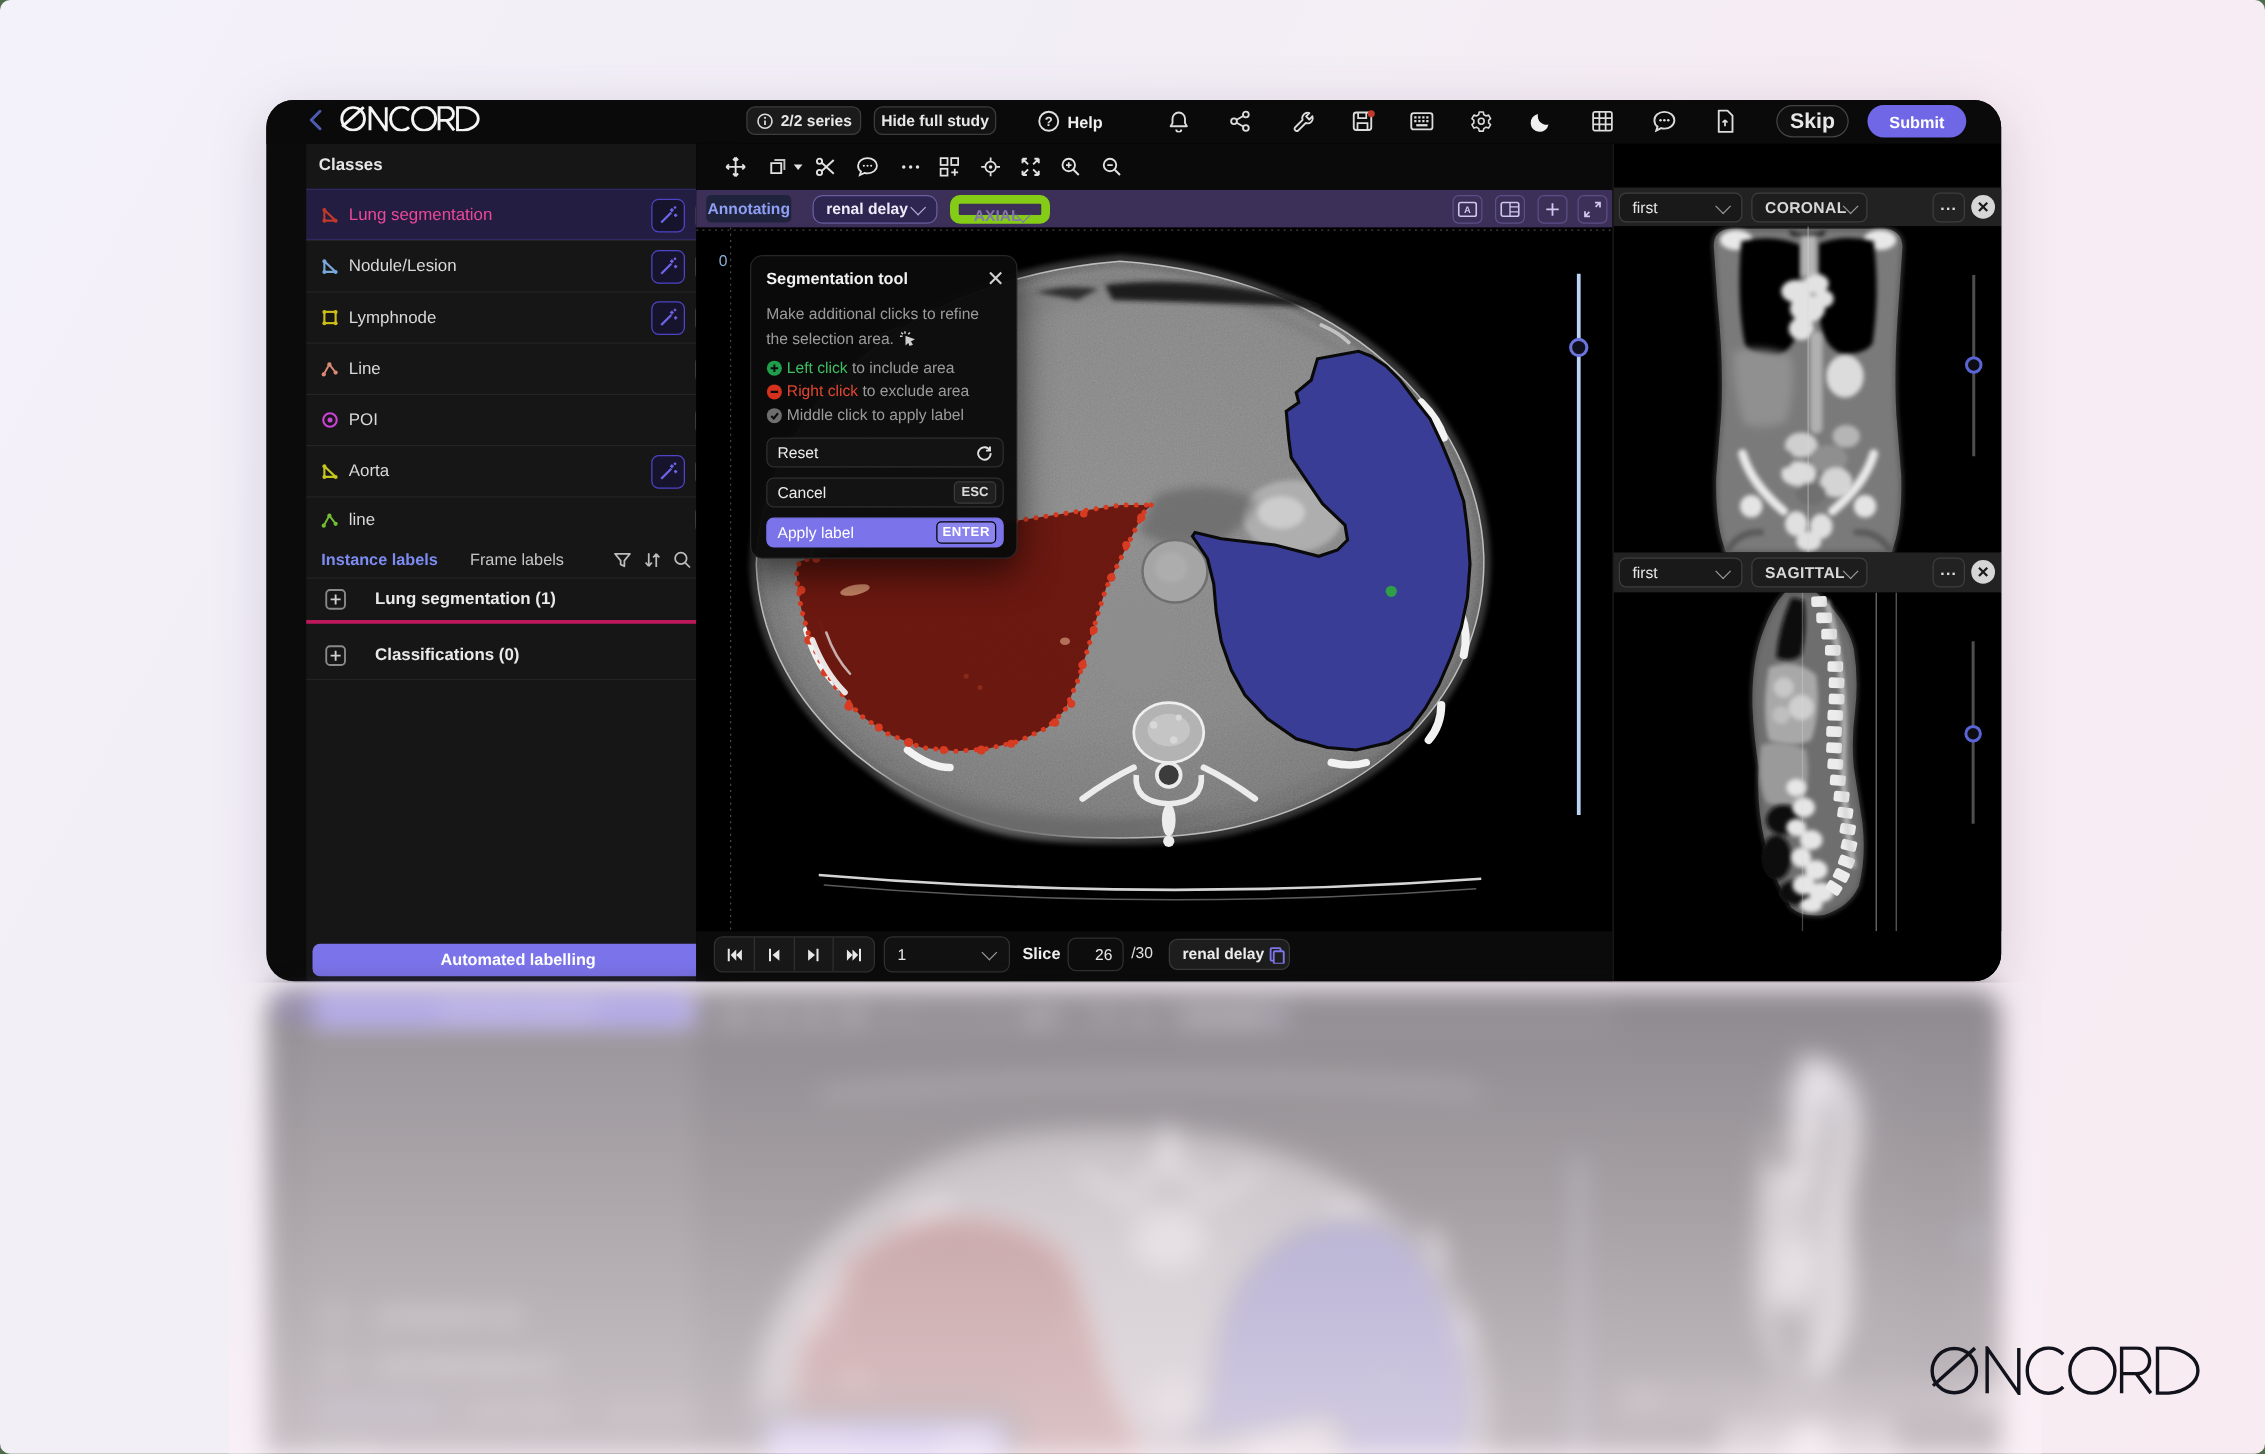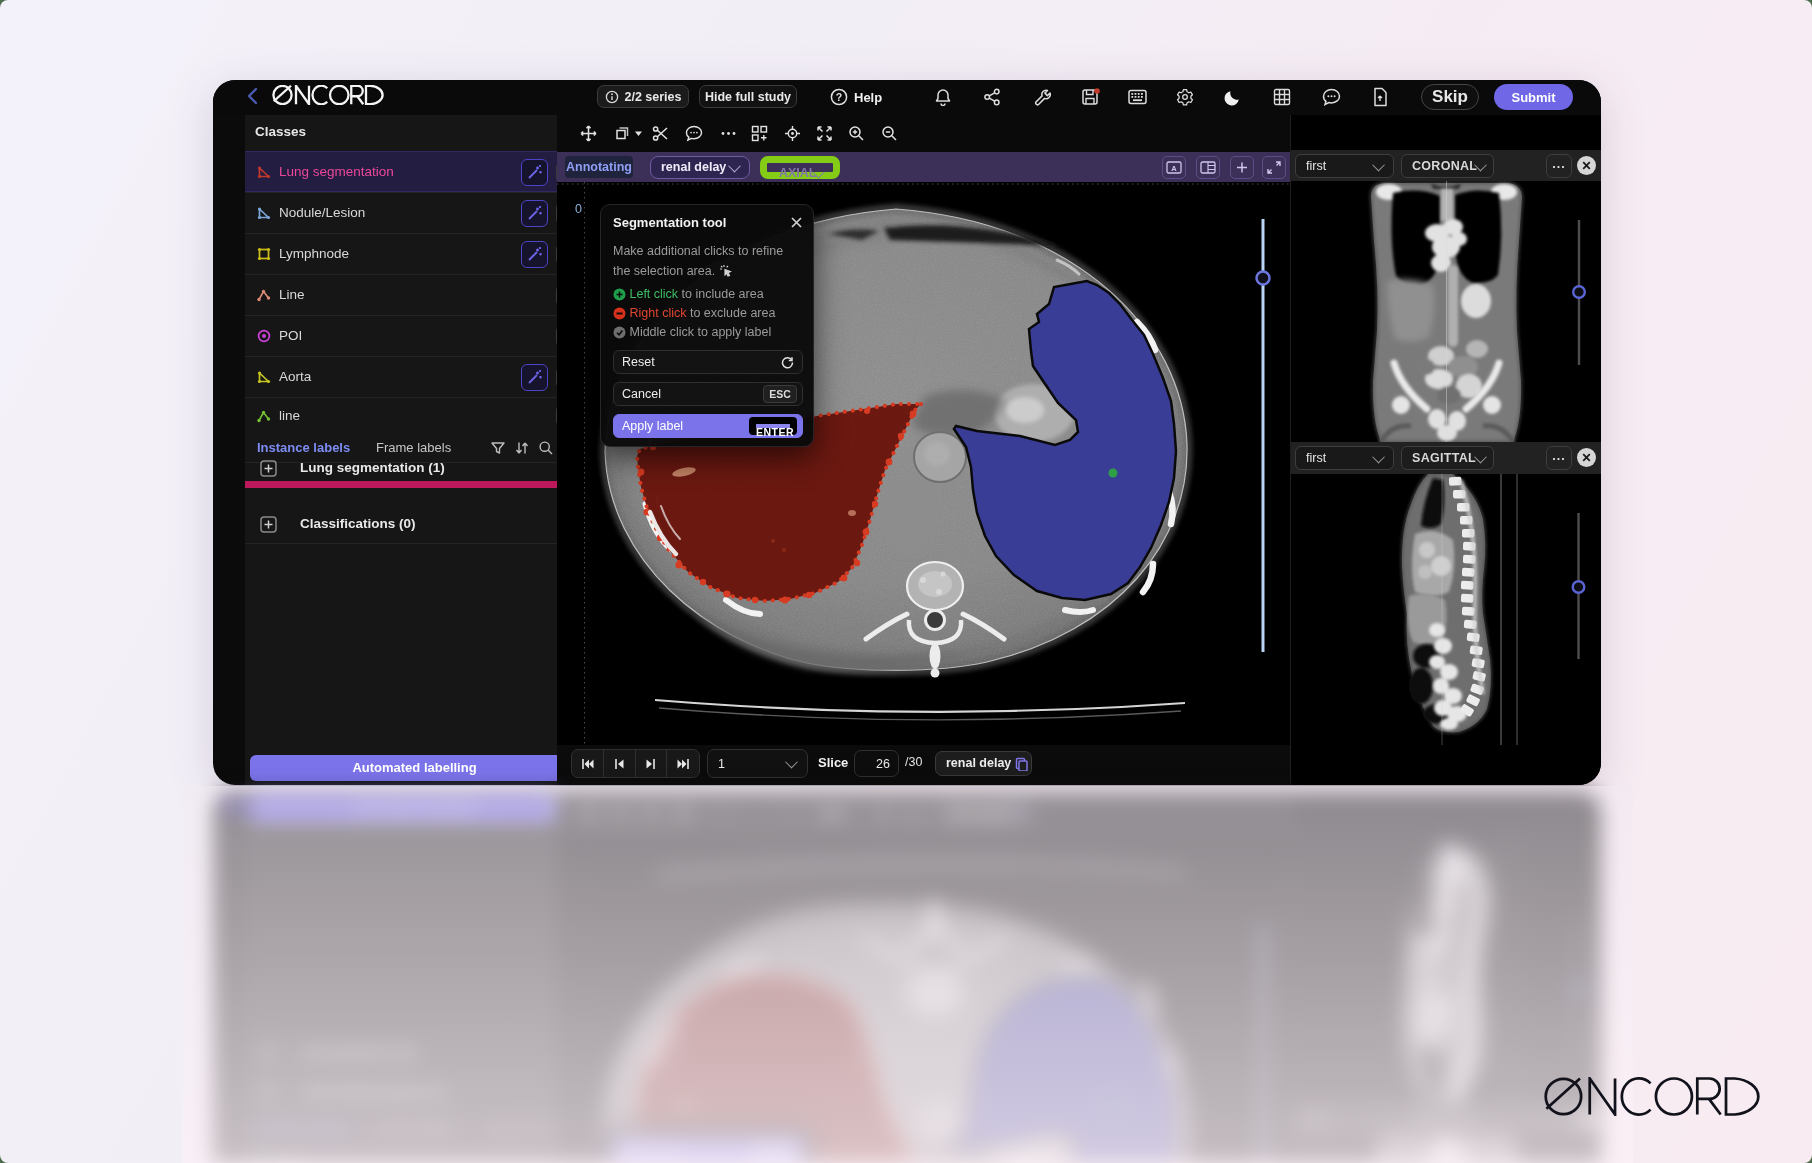--- a/index.html
+++ b/index.html
@@ -228,21 +228,21 @@
             </svg>
   <svg class="abs" style="left:293px;top:7px" width="16" height="16" viewBox="0 0 16 16">
               <circle cx="6.7" cy="6.7" r="4.6" fill="none" stroke="#bdbdbd" stroke-width="1.4"></circle>
               <path d="M10.3 10.3 L14 14" stroke="#bdbdbd" stroke-width="1.4"></path>
             </svg>
   <svg class="abs" style="left:316px;top:7px" width="17" height="16" viewBox="0 0 17 16">
               <path d="M1.5 8 C3.5 4.5 5.8 3 8.5 3 s5 1.5 7 5 c-2 3.5-4.3 5-7 5 s-5-1.5-7-5 z" fill="none" stroke="#bdbdbd" stroke-width="1.4"></path>
               <circle cx="8.5" cy="8" r="2.1" fill="none" stroke="#bdbdbd" stroke-width="1.4"></circle>
             </svg>
  </div>
- <div class="abs" style="left:0;top:333px;width:344px;height:40px;border-bottom:7px solid #be185d">
+ <div class="abs" style="left:0;top:344px;width:344px;height:40px;border-bottom:3px solid #be185d">
   <svg class="abs" style="left:15px;top:12px" width="17" height="17" viewBox="0 0 17 17">
               <rect x="1" y="1" width="15" height="15" rx="3" fill="none" stroke="#8a8a8a" stroke-width="1.5"></rect>
               <path d="M8.5 4.5 v8 M4.5 8.5 h8" stroke="#cfcfcf" stroke-width="1.5"></path>
             </svg>
   <span class="abs" style="left:55px;top:12px;color:#e9e9e9;font-size:13.5px;font-weight:700">Lung segmentation (1)</span>
   <svg class="abs" style="left:316px;top:12px" width="17" height="16" viewBox="0 0 17 16">
               <path d="M1.5 8 C3.5 4.5 5.8 3 8.5 3 s5 1.5 7 5 c-2 3.5-4.3 5-7 5 s-5-1.5-7-5 z" fill="none" stroke="#bdbdbd" stroke-width="1.4"></path>
               <circle cx="8.5" cy="8" r="2.1" fill="none" stroke="#bdbdbd" stroke-width="1.4"></circle>
             </svg>
  </div>
@@ -656,21 +656,21 @@
             </svg> <span style="color:#e24632">Right click</span> to exclude area</div>
  <div class="abs" style="left:12px;top:120px"><svg width="13" height="13" viewBox="0 0 13 13" style="vertical-align:-2.5px">
               <circle cx="6.5" cy="6.5" r="6" fill="#6e6e6e"></circle>
               <path d="M4 6.8 L6 8.8 L9.4 4.6" stroke="#0b0b0b" stroke-width="1.6" fill="none"></path>
             </svg> Middle click to apply label</div>
  <div class="pbtn" style="top:145px">Reset<svg style="position:absolute;right:8px" width="13" height="13" viewBox="0 0 13 13">
               <path d="M10.8 4.2 A5 5 0 1 0 11.5 6.5" fill="none" stroke="#e0e0e0" stroke-width="1.5"></path>
               <path d="M11 1.2 V4.5 H7.8" fill="none" stroke="#e0e0e0" stroke-width="1.5"></path>
             </svg></div>
  <div class="pbtn" style="top:177px">Cancel<span style="position:absolute;right:5px;width:34px;height:18px;background:#202020;border:1px solid #3b3b3b;border-radius:4px;color:#dcdcdc;font-size:10.5px;text-align:center;line-height:17px;font-weight:600">ESC</span></div>
- <div class="pbtn" style="top:209px;background:#7b73e9;border-color:#7b73e9;color:#fff">Apply label<span style="position:absolute;right:5px;width:48px;height:18px;background:#8c85ee;border:7px solid #000000;border-radius:4px;color:#fff;font-size:10.5px;text-align:center;line-height:17px;font-weight:600;letter-spacing:0.5px">ENTER</span></div>
+ <div class="pbtn" style="top:209px;background:#7b73e9;border-color:#7b73e9;color:#fff">Apply label<span style="position:absolute;right:5px;width:48px;height:18px;background:#8c85ee;border:1px solid #000000;border-radius:4px;color:#fff;font-size:10.5px;text-align:center;line-height:17px;font-weight:600;letter-spacing:0.5px">ENTER</span></div>
 </div>
 </div>
 </div>
 <div class="refl">
 <div class="win">
 
 <div class="sidebar">
 
  <div class="srow" style="top:282px;height:36px">
   <svg class="cicon" style="top:10px" viewBox="0 0 16 16">

